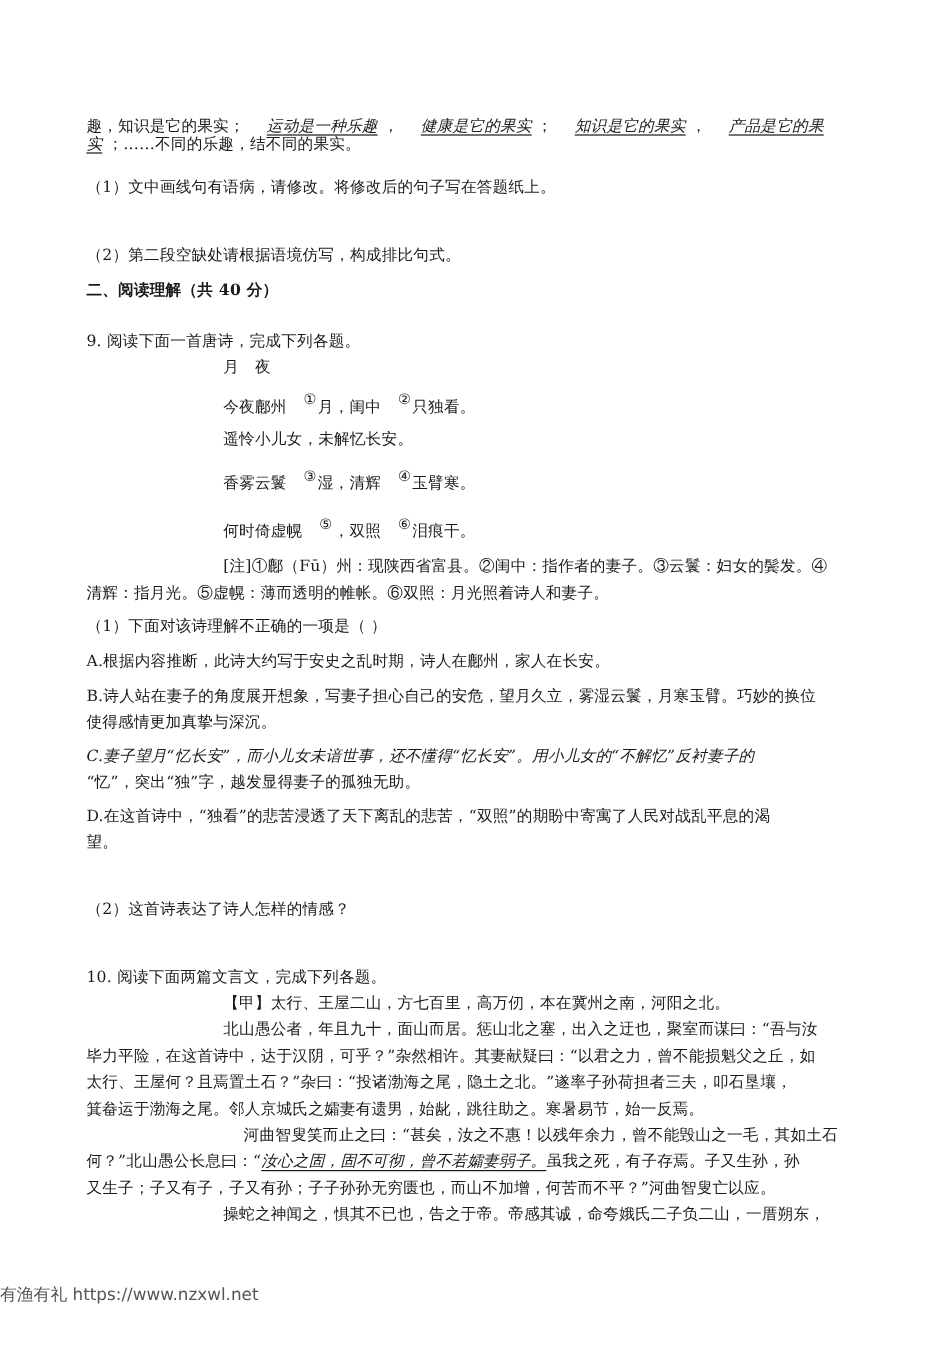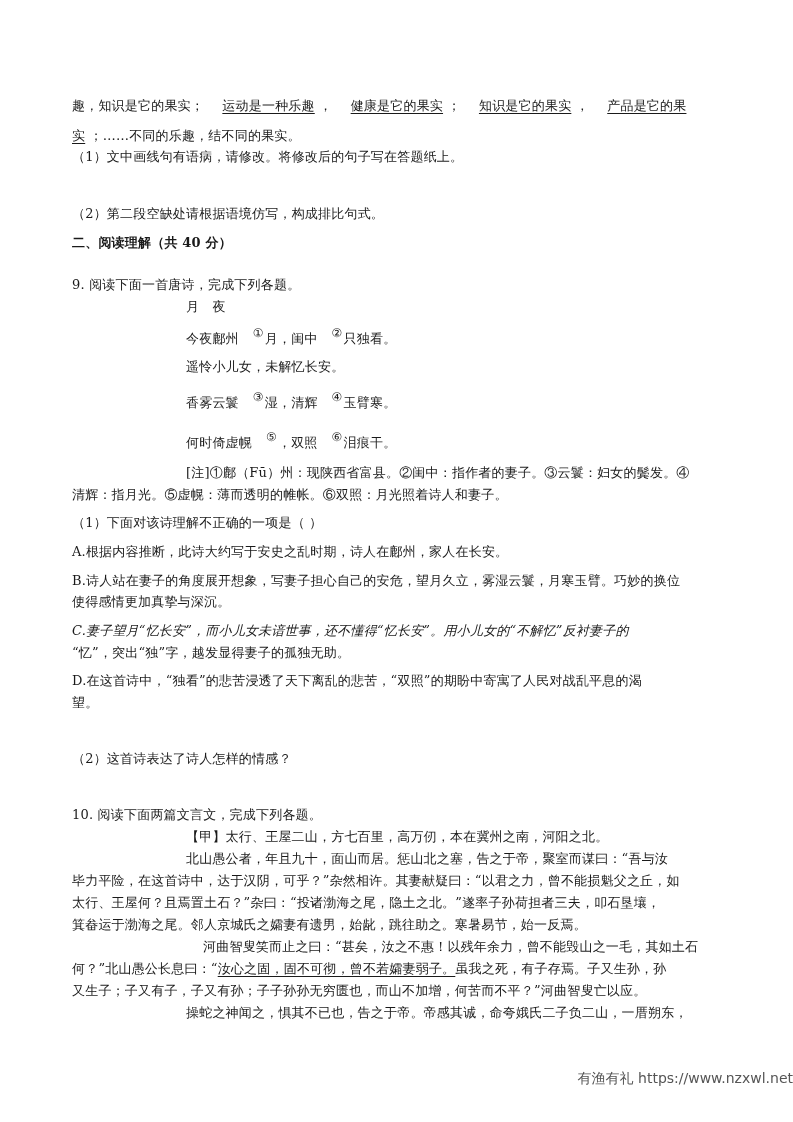--- a/index.html
+++ b/index.html
@@ -20,58 +20,59 @@
       position: absolute;
       left: 72px;
       white-space: nowrap;
       line-height: 18px;
       font-size: 13px;
       letter-spacing: 0.2px;
     }
     .ul {
       text-decoration: underline;
       text-underline-offset: 3px;
+      font-style: italic;
     }
     .bold {
       font-weight: bold;
     }
     .sup-circ {
       position: relative;
       top: -6px;
       font-size: 12px;
       display: inline-block;
       margin-left: 14px;
       margin-right: 1px;
     }
     .gap { display: inline-block; width: 14px; }
     .footer {
       position: absolute;
       left: 0;
       width: 793px;
       top: 1070px;
-      text-align: right;
+      text-align: left;
       font-family: "DejaVu Sans", "Liberation Sans", sans-serif;
       font-size: 14px;
       color: #555555;
     }
   </style>
 </head>
 <body>
 
 <div class="line" style="top:97px;">
   <span>趣，知识是它的果实；</span>
   <span class="gap"></span><span class="ul">运动是一种乐趣</span>
   <span>，</span>
   <span class="gap"></span><span class="ul">健康是它的果实</span>
   <span>；</span>
   <span class="gap"></span><span class="ul">知识是它的果实</span>
   <span>，</span>
   <span class="gap"></span><span class="ul">产品是它的果</span>
 </div>
-<div class="line" style="top:127px;">
+<div class="line" style="top:112px;">
   <span class="ul">实</span>
   <span>；……不同的乐趣，结不同的果实。</span>
 </div>
 <div class="line" style="top:148px;">（1）文中画线句有语病，请修改。将修改后的句子写在答题纸上。</div>
 <div class="line" style="top:205px;">（2）第二段空缺处请根据语境仿写，构成排比句式。</div>
 
 <div class="line bold" style="top:234px; left:72px;">二、阅读理解（共 40 分）</div>
 
 <div class="line" style="top:276px;">9. 阅读下面一首唐诗，完成下列各题。</div>
 <div class="line" style="top:298px; left:186px;">月　夜</div>
@@ -96,21 +97,21 @@
 <div class="line" style="top:594px;font-family:Liberation Mono, monospace;">使得感情更加真挚与深沉。</div>
 <div class="line" style="top:622px;font-style:italic;">C.妻子望月“忆长安”，而小儿女未谙世事，还不懂得“忆长安”。用小儿女的“不解忆”反衬妻子的</div>
 <div class="line" style="top:644px;">“忆”，突出“独”字，越发显得妻子的孤独无助。</div>
 <div class="line" style="top:672px;">D.在这首诗中，“独看”的悲苦浸透了天下离乱的悲苦，“双照”的期盼中寄寓了人民对战乱平息的渴</div>
 <div class="line" style="top:694px;">望。</div>
 
 <div class="line" style="top:750px;">（2）这首诗表达了诗人怎样的情感？</div>
 
 <div class="line" style="top:806px;">10. 阅读下面两篇文言文，完成下列各题。</div>
 <div class="line" style="top:828px; left:186px;">【甲】太行、王屋二山，方七百里，高万仞，本在冀州之南，河阳之北。</div>
-<div class="line" style="top:850px; left:186px;">北山愚公者，年且九十，面山而居。惩山北之塞，告之于帝，聚室而谋曰：“吾与汝</div>
+<div class="line" style="top:850px; left:186px;">北山愚公者，年且九十，面山而居。惩山北之塞，出入之迂也，聚室而谋曰：“吾与汝</div>
 <div class="line" style="top:872px;">毕力平险，在这首诗中，达于汉阴，可乎？”杂然相许。其妻献疑曰：“以君之力，曾不能损魁父之丘，如</div>
 <div class="line" style="top:894px;">太行、王屋何？且焉置土石？”杂曰：“投诸渤海之尾，隐土之北。”遂率子孙荷担者三夫，叩石垦壤，</div>
 <div class="line" style="top:916px;">箕畚运于渤海之尾。邻人京城氏之孀妻有遗男，始龀，跳往助之。寒暑易节，始一反焉。</div>
 <div class="line" style="top:938px; left:186px;margin-left:17px;">河曲智叟笑而止之曰：“甚矣，汝之不惠！以残年余力，曾不能毁山之一毛，其如土石</div>
 <div class="line" style="top:960px;">
   <span>何？”北山愚公长息曰：“</span><span class="ul">汝心之固，固不可彻，曾不若孀妻弱子。</span><span>虽我之死，有子存焉。子又生孙，孙</span>
 </div>
 <div class="line" style="top:982px;">又生子；子又有子，子又有孙；子子孙孙无穷匮也，而山不加增，何苦而不平？”河曲智叟亡以应。</div>
 <div class="line" style="top:1004px; left:186px;">操蛇之神闻之，惧其不已也，告之于帝。帝感其诚，命夸娥氏二子负二山，一厝朔东，</div>
 

